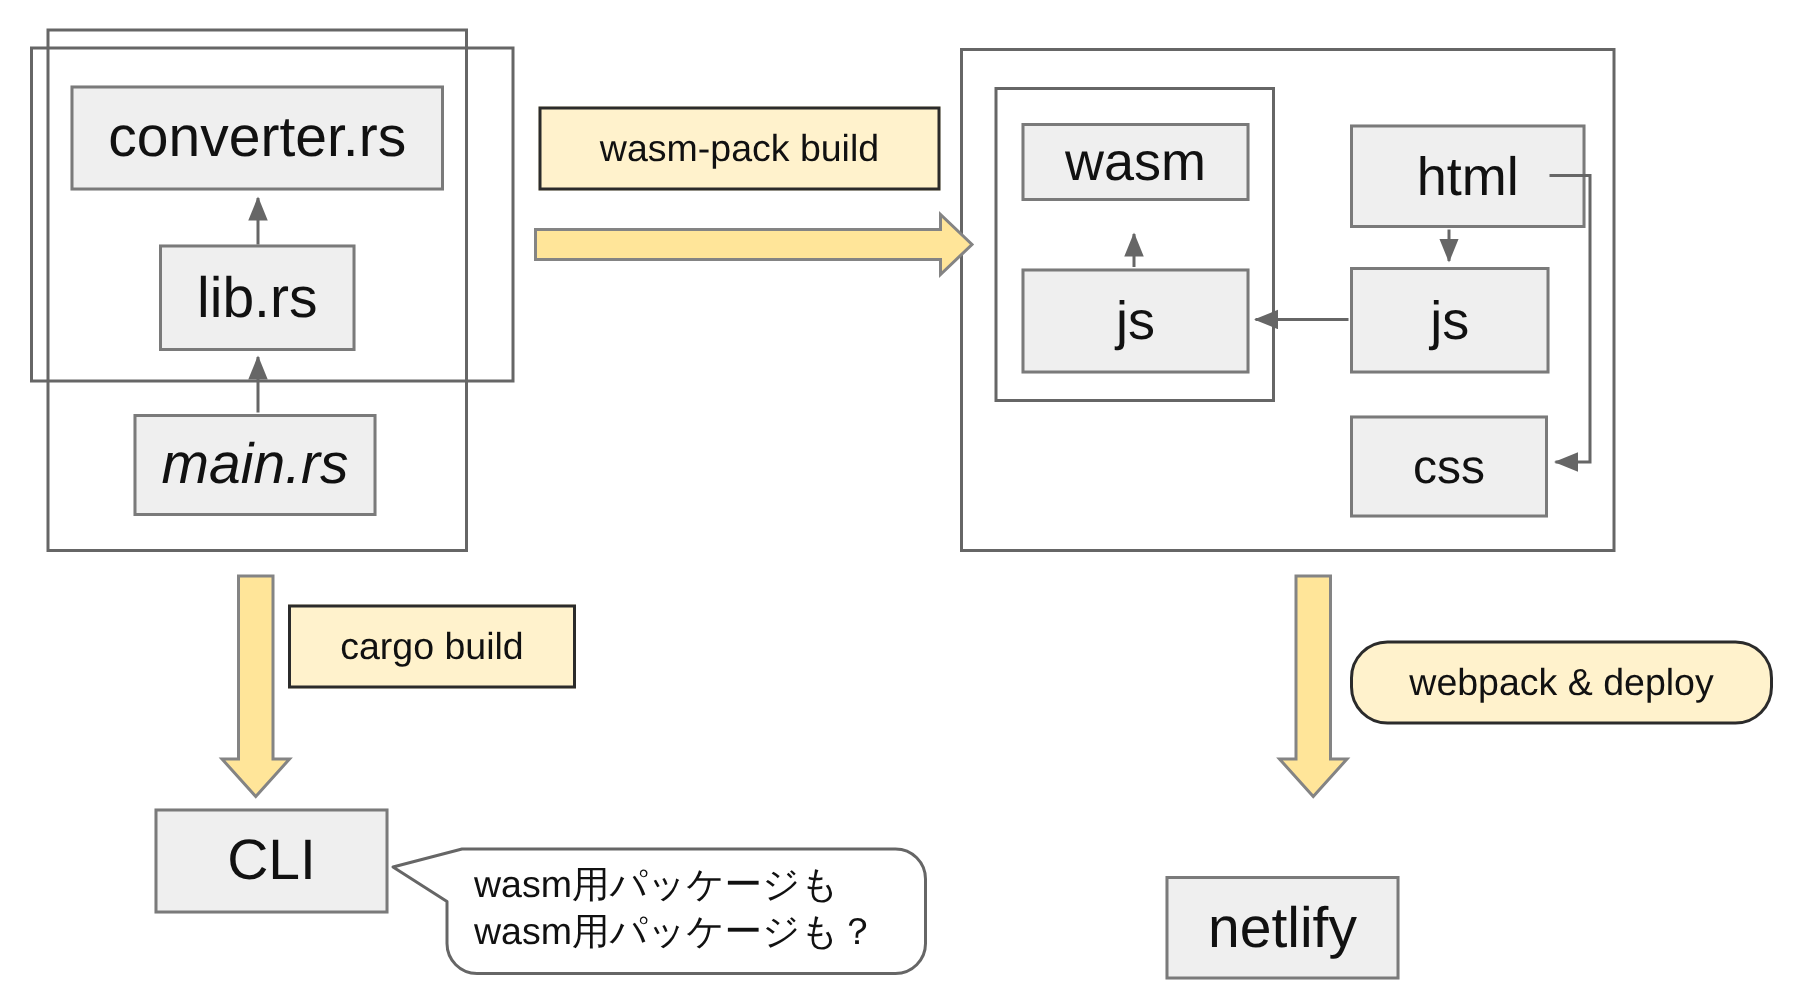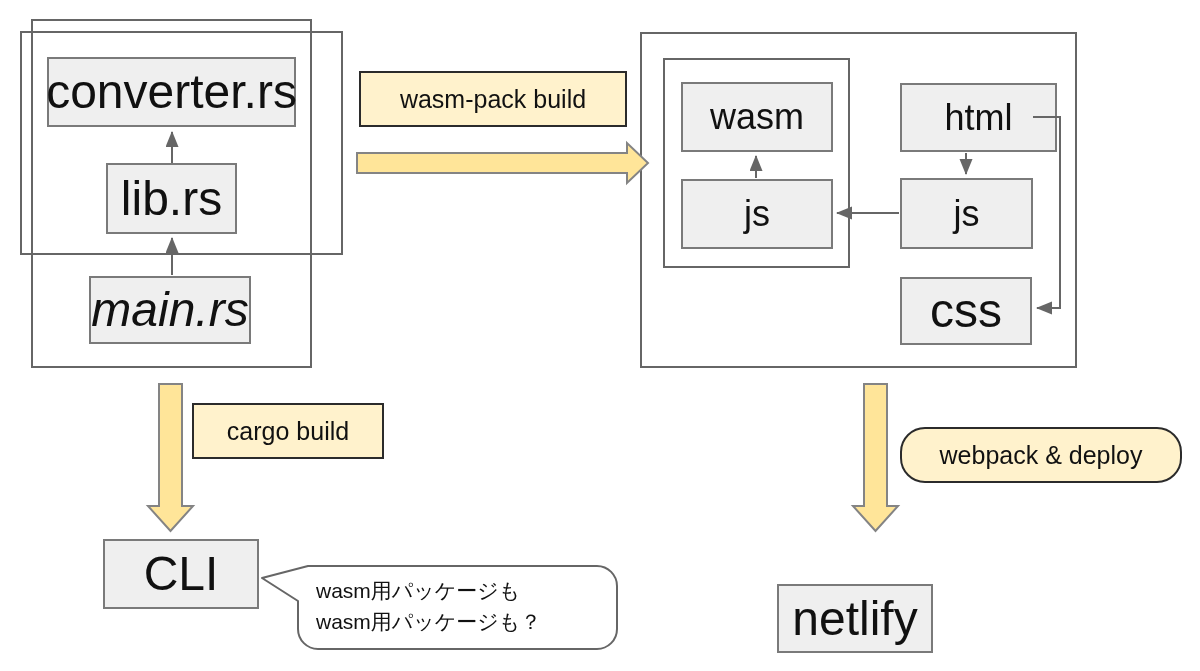--- a/index.html
+++ b/index.html
@@ -14,40 +14,40 @@
   .group {
     position:absolute; box-sizing:border-box;
     border:2px solid var(--group-border, #666);
     background:transparent;
   }
   .node {
     position:absolute; box-sizing:border-box;
     background: var(--node-fill, #efefef);
     border:2px solid var(--node-border, #7a7a7a);
     display:flex; align-items:center; justify-content:center;
-    font-size:48px; line-height:1; white-space:nowrap;
+    font-size:38px; line-height:1; white-space:nowrap;
   }
   .plabel {
     position:absolute; box-sizing:border-box;
     background: var(--process-label-fill, #fff2cc);
     border:2px solid var(--process-label-border, #2b2b2b);
     display:flex; align-items:center; justify-content:center;
     font-size:25px; line-height:1; white-space:nowrap;
     z-index:3;
   }
   svg.layer { position:absolute; left:0; top:0; z-index:2; }
 
   .thin-arrow { stroke: var(--connector, #666); stroke-width:2; fill:none; }
   .thick-arrow { fill: var(--arrow-fill, #ffe599); stroke: var(--arrow-border, #848484); stroke-width:2; stroke-linejoin:miter; }
   .bubble-path { fill:#ffffff; stroke: var(--connector, #666); stroke-width:2; stroke-linejoin:round; }
   #ah path { fill: var(--connector, #666); }
 
   .bubble-text {
     position:absolute; left:316px; top:575px; width:292px;
-    font-size:21px; line-height:31px; z-index:4;
+    font-size:25px; line-height:31px; z-index:4;
   }
   .bubble-text span { display:block; white-space:nowrap; }
 </style>
 </head>
 <body>
 
 <div class="canvas">
 
   <div class="group" style="left:31px; top:19px; width:281px; height:349px;"></div>
   <div class="group" style="left:20px; top:31px; width:323px; height:224px;"></div>
@@ -58,34 +58,34 @@
   <div class="node" style="left:106px; top:163px; width:131px; height:71px;">
     <span>lib.rs</span>
   </div>
   <div class="node" style="left:89px; top:276px; width:162px; height:68px;font-style:italic;">
     <span>main.rs</span>
   </div>
 
   <div class="group" style="left:640px; top:32px; width:437px; height:336px;"></div>
   <div class="group" style="left:663px; top:58px; width:187px; height:210px;"></div>
 
-  <div class="node" style="left:681px; top:82px; width:152px; height:70px; font-size:36px;">
+  <div class="node" style="left:681px; top:82px; width:152px; height:52px; font-size:36px;">
     <span>wasm</span>
   </div>
   <div class="node" style="left:681px; top:179px; width:152px; height:70px; font-size:36px;">
     <span>js</span>
   </div>
 
   <div class="node" style="left:900px; top:83px; width:157px; height:69px; font-size:36px;">
     <span>html</span>
   </div>
   <div class="node" style="left:900px; top:178px; width:133px; height:71px; font-size:36px;">
     <span>js</span>
   </div>
-  <div class="node" style="left:900px; top:277px; width:132px; height:68px; font-size:48px;">
+  <div class="node" style="left:900px; top:277px; width:132px; height:68px; font-size:32px;">
     <span>css</span>
   </div>
 
   <div class="plabel" style="left:359px; top:71px; width:268px; height:56px;">
     <span>wasm-pack build</span>
   </div>
   <div class="plabel" style="left:192px; top:403px; width:192px; height:56px;align-items:center;">
     <span>cargo build</span>
   </div>
   <div class="plabel" style="left:900px; top:427px; width:282px; height:56px;border-radius:25px;">

